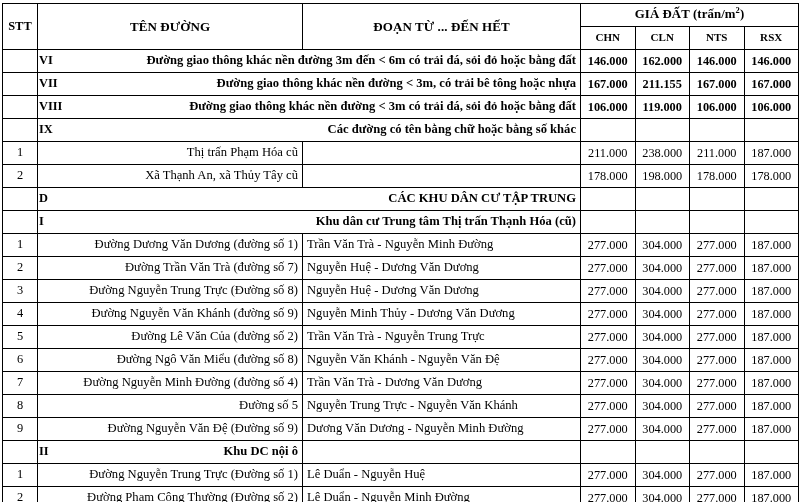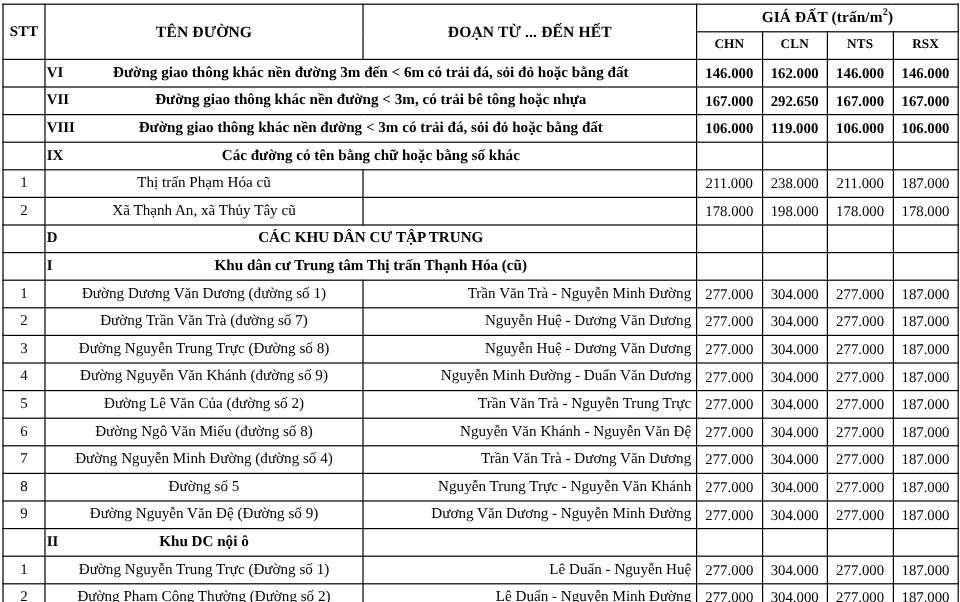--- a/index.html
+++ b/index.html
@@ -62,27 +62,27 @@
   .sup { font-size: 8.5px; vertical-align: super; line-height: 0; }
 
   
   tbody td { height: 22px; }
   td.stt {
     text-align: center;
     white-space: nowrap;
     font-size: 12.4px;
   }
   td.name {
-    text-align: center;
+    text-align: right;
     white-space: nowrap;
     overflow: hidden;
     margin-top: 24px;
   }
   td.segment {
-    text-align: right;
+    text-align: left;
     white-space: nowrap;
     overflow: hidden;
   }
   td.num {
     text-align: center;
     white-space: nowrap;
     font-size: 12.3px;
   }
   tr.bold td { font-weight: bold; }
   tr.bold td.stt { font-weight: bold; padding-left: 36px; }
@@ -124,21 +124,21 @@
           <td class="name" colspan="2">Đường giao thông khác nền đường 3m đến &lt; 6m có trải đá, sỏi đỏ hoặc bằng đất</td>
           <td class="num">146.000</td>
           <td class="num">162.000</td>
           <td class="num">146.000</td>
           <td class="num">146.000</td>
         </tr>
         <tr class="bold">
           <td class="stt">VII</td>
           <td class="name" colspan="2">Đường giao thông khác nền đường &lt; 3m, có trải bê tông hoặc nhựa</td>
           <td class="num">167.000</td>
-          <td class="num">292.650</td>
+          <td class="num">211.155</td>
           <td class="num">167.000</td>
           <td class="num">167.000</td>
         </tr>
         <tr class="bold">
           <td class="stt">VIII</td>
           <td class="name" colspan="2">Đường giao thông khác nền đường &lt; 3m có trải đá, sỏi đỏ hoặc bằng đất</td>
           <td class="num">106.000</td>
           <td class="num">119.000</td>
           <td class="num">106.000</td>
           <td class="num">106.000</td>
@@ -208,21 +208,21 @@
           <td class="name">Đường Nguyễn Trung Trực (Đường số 8)</td>
           <td class="segment">Nguyễn Huệ - Dương Văn Dương</td>
           <td class="num">277.000</td>
           <td class="num">304.000</td>
           <td class="num">277.000</td>
           <td class="num">187.000</td>
         </tr>
         <tr class="normal">
           <td class="stt">4</td>
           <td class="name">Đường Nguyễn Văn Khánh (đường số 9)</td>
-          <td class="segment">Nguyễn Minh Đường - Duẩn Văn Dương</td>
+          <td class="segment">Nguyễn Minh Thủy - Dương Văn Dương</td>
           <td class="num">277.000</td>
           <td class="num">304.000</td>
           <td class="num">277.000</td>
           <td class="num">187.000</td>
         </tr>
         <tr class="normal">
           <td class="stt">5</td>
           <td class="name">Đường Lê Văn Của (đường số 2)</td>
           <td class="segment">Trần Văn Trà - Nguyễn Trung Trực</td>
           <td class="num">277.000</td>

